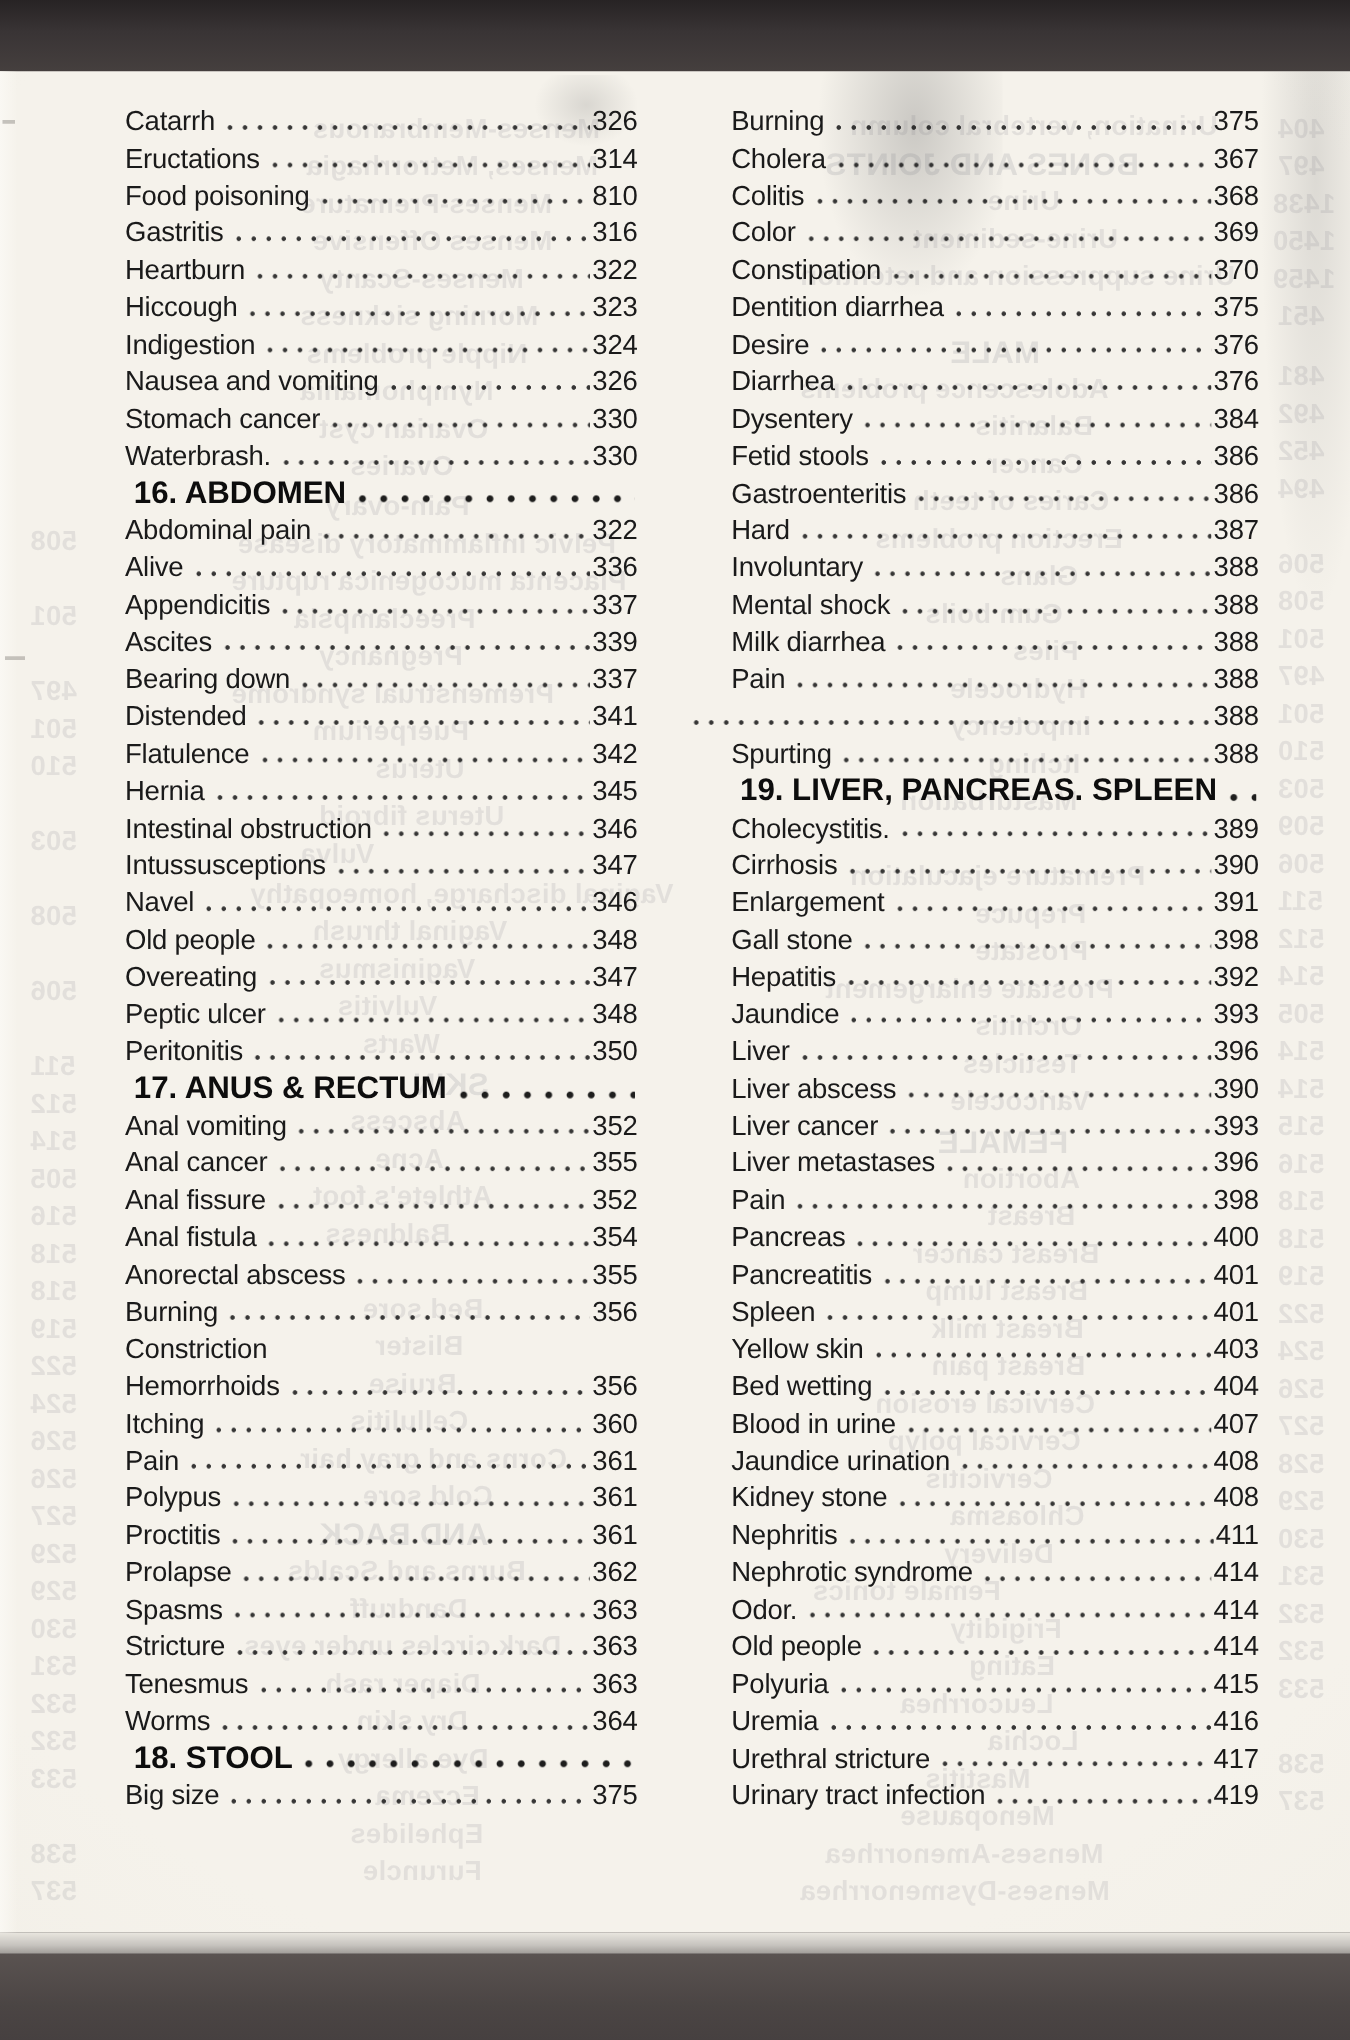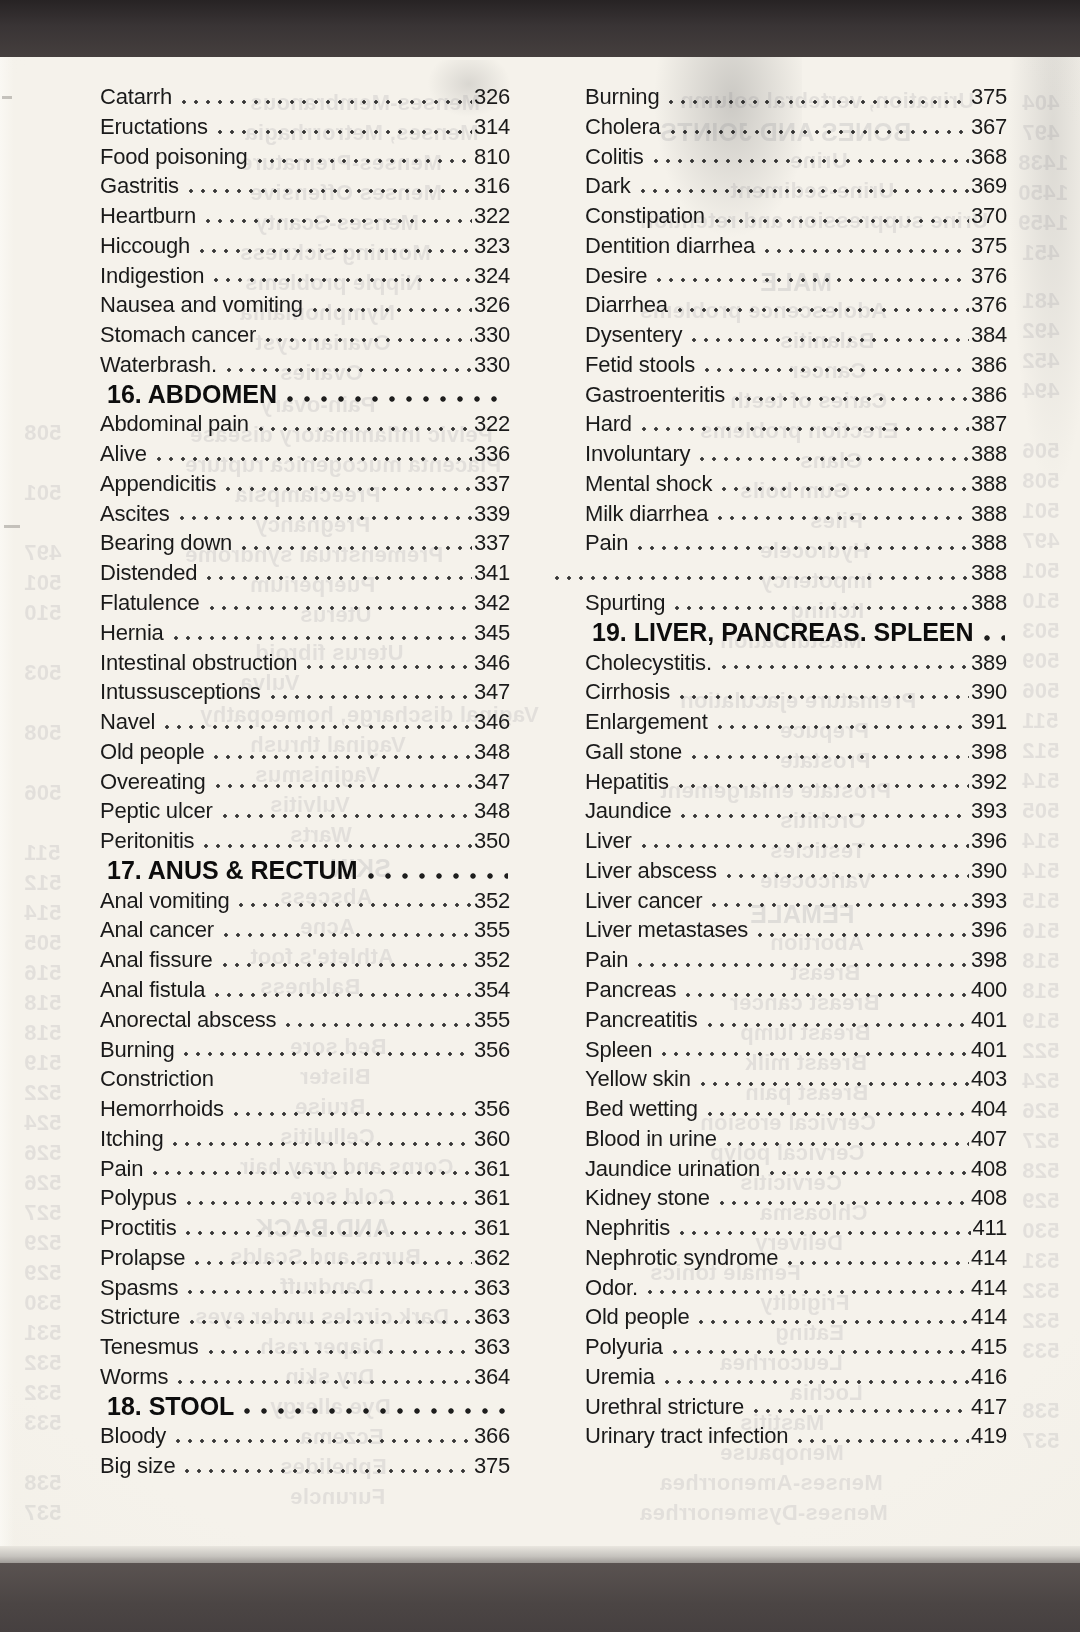--- a/index.html
+++ b/index.html
@@ -442,25 +442,20 @@
       <div class="row">
         <span class="label">Worms</span>
         <span class="leader"></span>
         <span class="num">364</span>
       </div>
       <div class="row section">
         <span class="label">18. STOOL</span>
         <span class="leader"></span>
       </div>
       <div class="row">
-        <span class="label">Bloody</span>
-        <span class="leader"></span>
-        <span class="num">366</span>
-      </div>
-      <div class="row">
         <span class="label">Big size</span>
         <span class="leader"></span>
         <span class="num">375</span>
       </div>
     </div>
   <div id="col-right" class="col">
       <div class="row">
         <span class="label">Burning</span>
         <span class="leader"></span>
         <span class="num">375</span>
@@ -469,21 +464,21 @@
         <span class="label">Cholera</span>
         <span class="leader"></span>
         <span class="num">367</span>
       </div>
       <div class="row">
         <span class="label">Colitis</span>
         <span class="leader"></span>
         <span class="num">368</span>
       </div>
       <div class="row">
-        <span class="label">Dark</span>
+        <span class="label">Color</span>
         <span class="leader"></span>
         <span class="num">369</span>
       </div>
       <div class="row">
         <span class="label">Constipation</span>
         <span class="leader"></span>
         <span class="num">370</span>
       </div>
       <div class="row">
         <span class="label">Dentition diarrhea</span>

